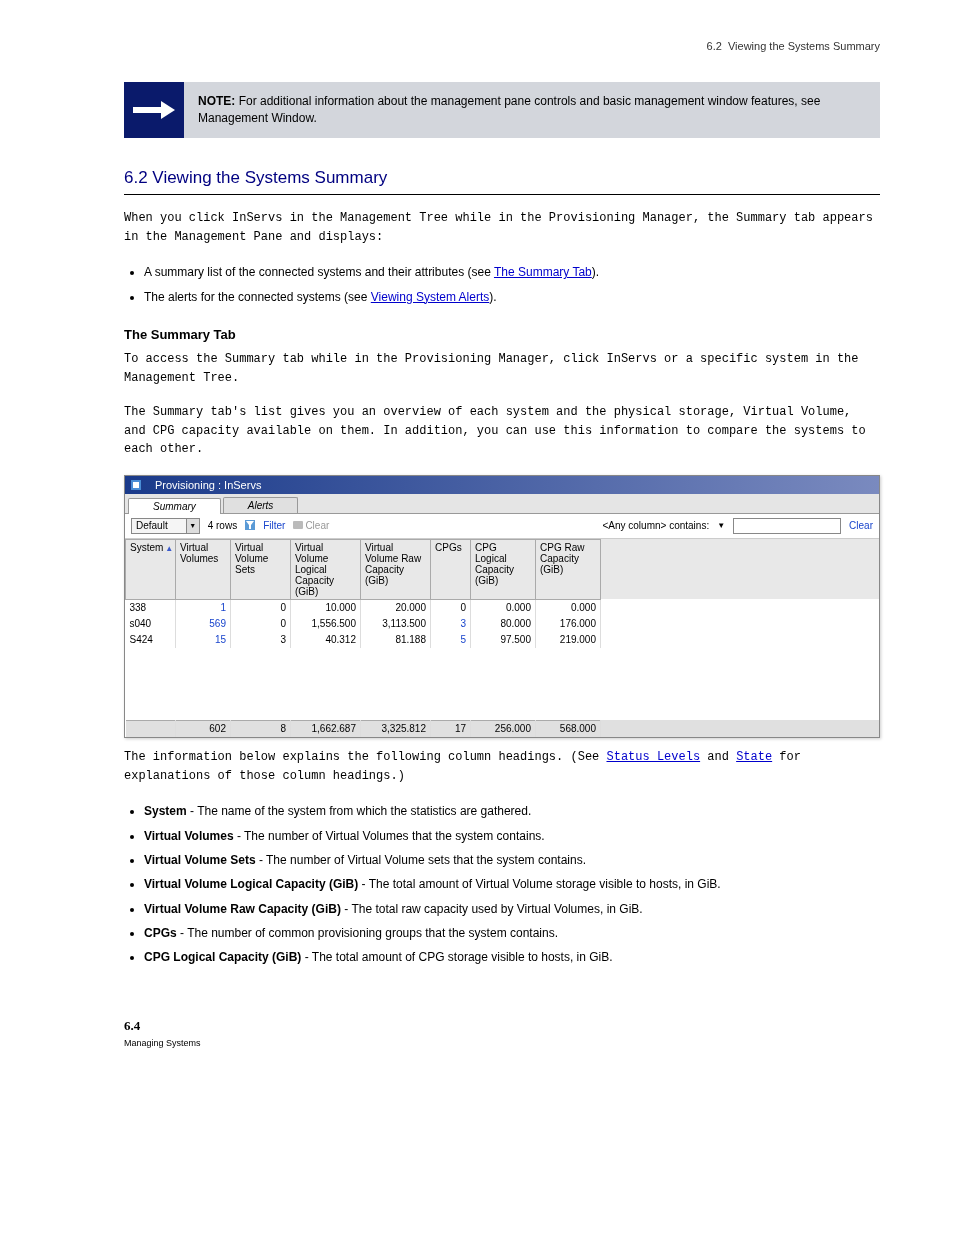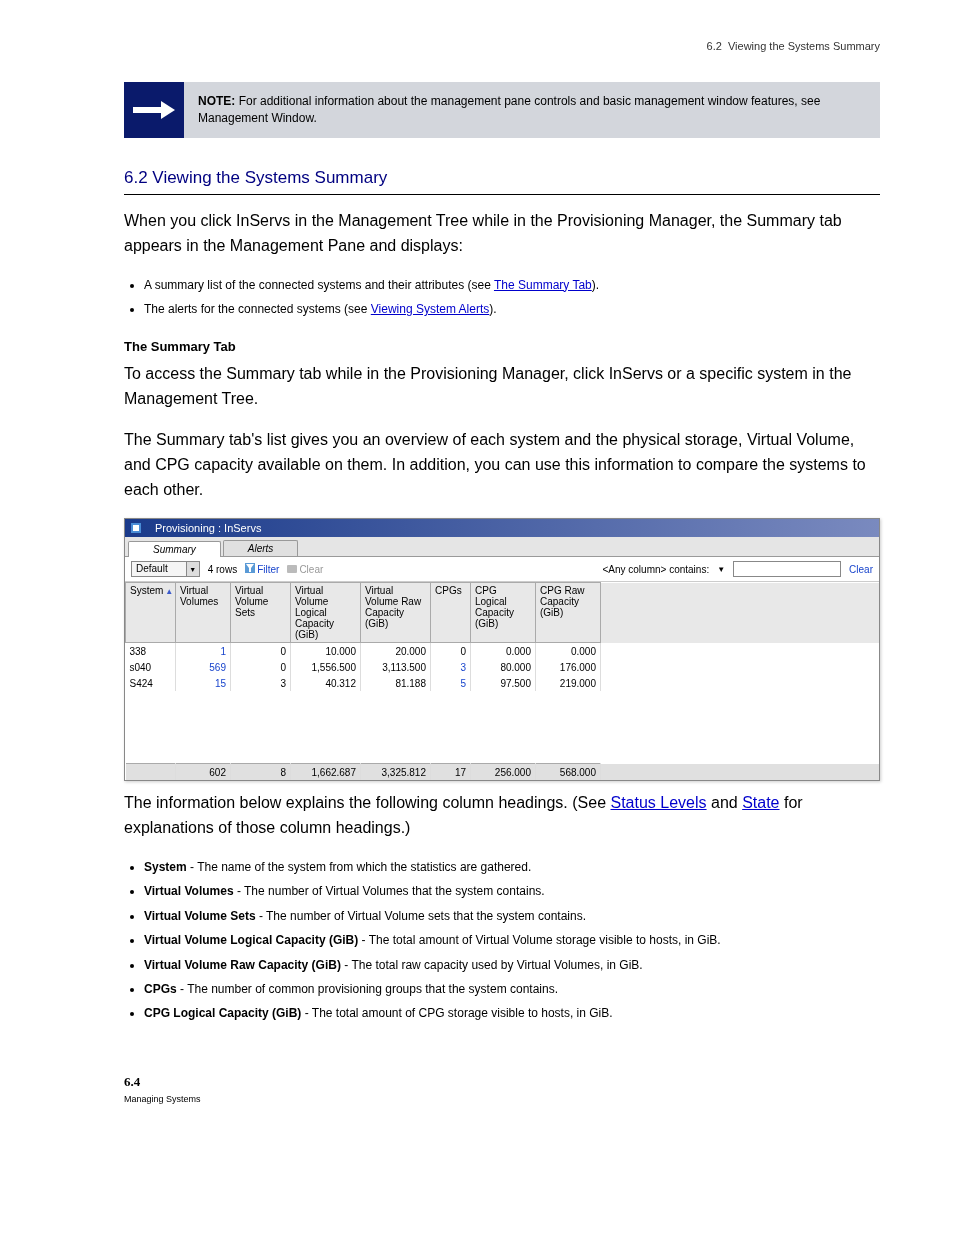--- a/index.html
+++ b/index.html
@@ -51,23 +51,24 @@
     font-weight: normal;
     margin: 30px 0 6px 0;
     padding: 0;
   }
   .section-sep {
     border: none;
     border-top: 1px solid #000;
     margin: 0 0 14px 0;
   }
   .body-text {
-    font-size: 16px;
+    font-size: 12px;
     line-height: 1.55;
     margin: 4px 0 16px 0;
+    font-family: Liberation Mono, monospace;
   }
   .bullet-list {
     margin: 0 0 20px 0;
     padding: 0 0 0 20px;
     font-size: 12px;
     line-height: 1.7;
   }
   .bullet-list li { margin-bottom: 4px; }
   .link { color: #0000cc; text-decoration: underline; cursor: pointer; }
   .subhead {
@@ -133,21 +134,21 @@
     width: 12px;
     height: 14px;
     border: 1px solid #888;
     background: #ddd;
     display: inline-flex;
     align-items: center;
     justify-content: center;
     font-size: 7px;
     margin-left: -1px;
   }
-  .fig-filter-link { color: #1844cc; cursor: pointer; display: inline-flex; align-items: center; gap: 2px; }
+  .fig-filter-link { color: #1844cc; cursor: pointer; display: inline-flex; align-items: center; gap: 8px; }
   .fig-clear-disabled { color: #999; display: inline-flex; align-items: center; gap: 2px; }
   .fig-spacer { flex: 1; }
   .fig-search { border: 1px solid #888; width: 100px; height: 14px; font-size: 10px; padding: 0 3px; }
   .clear-link { color: #1844cc; cursor: pointer; font-size: 10px; }
   .fig-table { width: 100%; border-collapse: collapse; font-size: 10px; table-layout: fixed; }
   .fig-table th {
     background: #e8e8e8;
     border: 1px solid #aaa;
     padding: 2px 4px;
     text-align: left;

